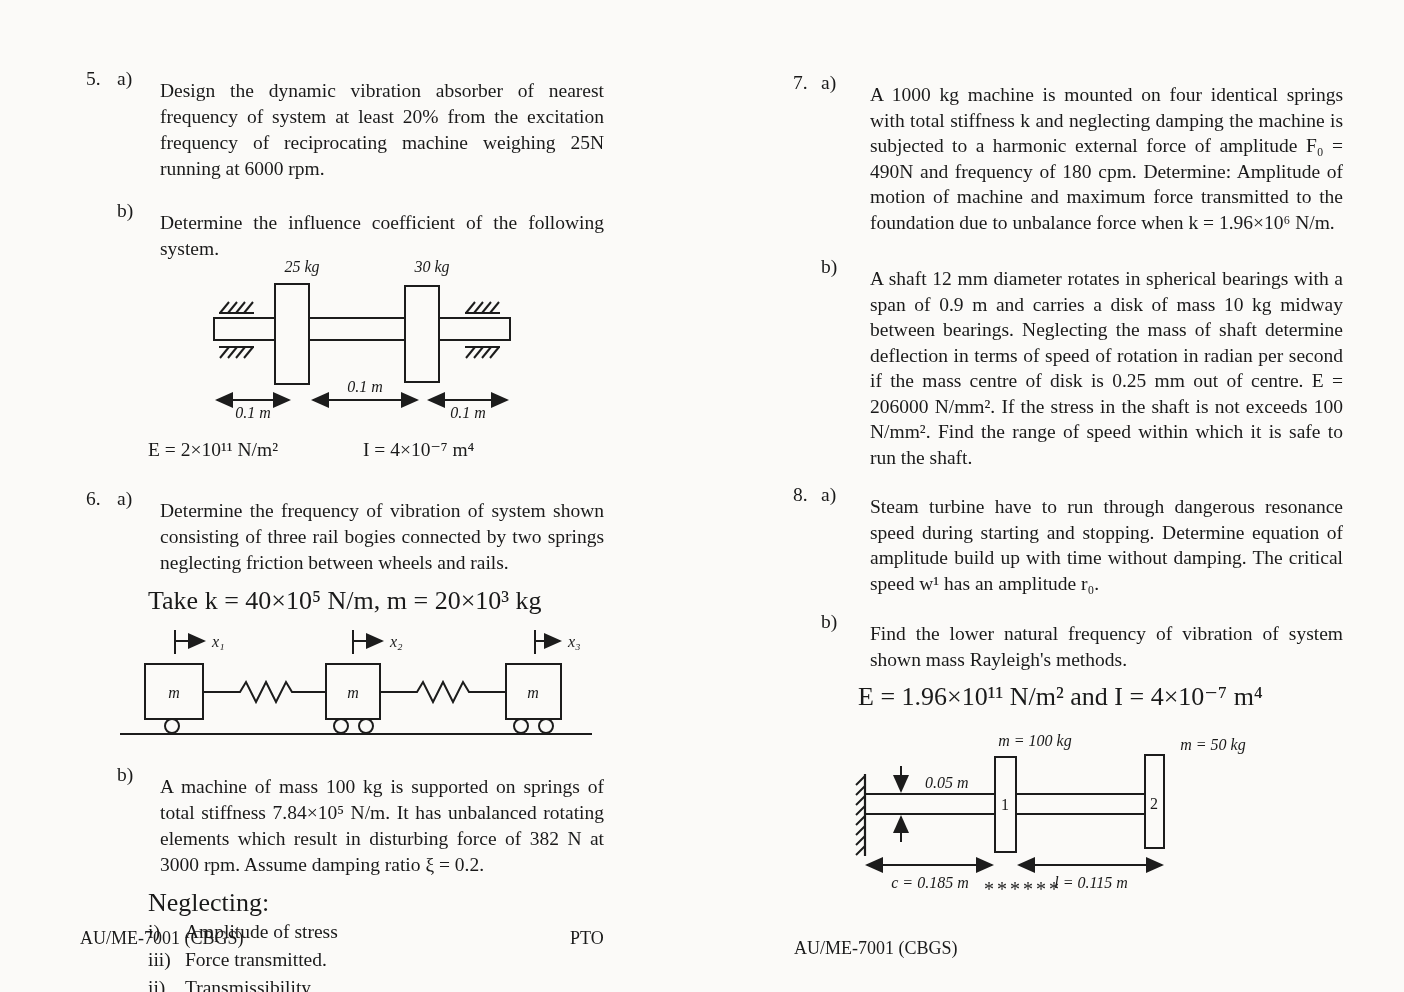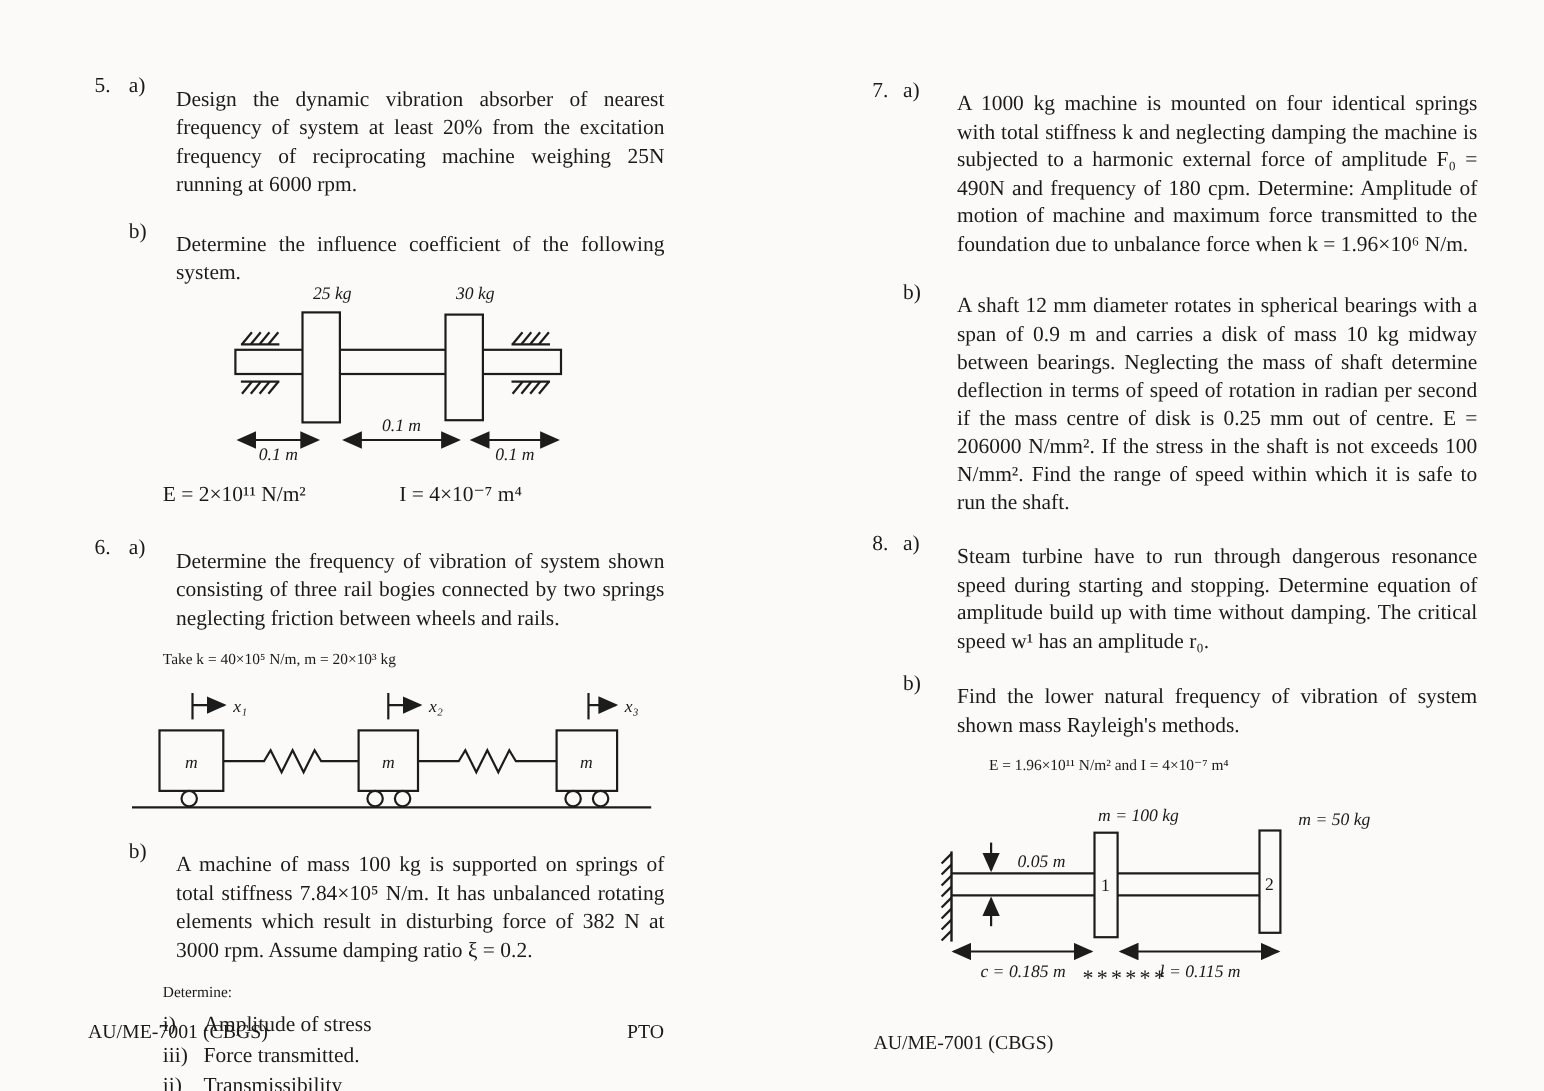--- a/index.html
+++ b/index.html
@@ -10,21 +10,21 @@
   }
   .col{position:absolute;}
   .col-left{left:86px;top:60px;width:530px;}
   .col-right{left:793px;top:62px;width:562px;}
   .q{display:grid;grid-template-columns:31px 31px 1fr;align-items:start;}
   .col-right .q{grid-template-columns:28px 37px 1fr;}
   .qnum,.qletter{font-size:19.5px;line-height:26px;}
   .col-right .qnum,.col-right .qletter{line-height:25.5px;}
   .qtext{margin:12px;font-size:19.5px;line-height:26px;text-align:justify;}
   .col-right .qtext{line-height:25.5px;}
-  .plainline{font-size:14px;line-height:26px;}
+  .plainline{font-size:26px;line-height:26px;}
   .eqrow{display:flex;column-gap:85px;margin-top:16px;padding-left:62px;font-size:19.5px;line-height:24px;}
   .mt4{margin-top:4px;}
   .subitems{margin-top:2px;}
   .subitem{display:grid;grid-template-columns:37px 1fr;font-size:19.5px;line-height:28px;}
   .diagram{display:block;}
   #dia1{margin:-14px 0 0 126px;}
   #dia2{margin:10px 0 0 22px;}
   #dia3{margin:22px 0 0 60px;}
   svg{overflow:visible;}
   svg line,svg polyline,svg rect,svg circle,svg path.stroke{
@@ -164,21 +164,21 @@
     <polyline points="272,68 309,68 315,58 325,78 335,58 345,78 355,58 361,68 398,68"></polyline>
 
     <line x1="12" y1="110" x2="484" y2="110"></line>
   </svg>
 
   <div class="q" style="margin-top:20px;">
     <span class="qnum"></span>
     <span class="qletter">b)</span>
     <div>
       <p class="qtext">A machine of mass 100 kg is supported on springs of total stiffness 7.84×10⁵ N/m. It has unbalanced rotating elements which result in disturbing force of 382 N at 3000 rpm. Assume damping ratio ξ = 0.2.</p>
-      <div class="plainline">Determine:</div>
+      <div class="plainline">Neglecting:</div>
       <div class="subitems">
         <div class="subitem">
           <span>i)</span>
           <span>Amplitude of stress</span>
         </div>
         <div class="subitem">
           <span>iii)</span>
           <span>Force transmitted.</span>
         </div>
         <div class="subitem">
@@ -208,21 +208,21 @@
     <span class="qnum">8.</span>
     <span class="qletter">a)</span>
     <p class="qtext">Steam turbine have to run through dangerous resonance speed during starting and stopping. Determine equation of amplitude build up with time without damping. The critical speed w¹ has an amplitude r₀.</p>
   </div>
 
   <div class="q" style="margin-top:1px;">
     <span class="qnum"></span>
     <span class="qletter">b)</span>
     <div>
       <p class="qtext">Find the lower natural frequency of vibration of system shown mass Rayleigh's methods.</p>
-      <div class="plainline" style="line-height:25.5px;margin-left:41px;">E = 1.96×10¹¹ N/m² and I = 4×10⁻⁷ m⁴</div>
+      <div class="plainline" style="line-height:25.5px;">E = 1.96×10¹¹ N/m² and I = 4×10⁻⁷ m⁴</div>
     </div>
   </div>
 
   <svg id="dia3" class="diagram" width="480" height="170" viewBox="0 0 480 170">
     <defs>
       <marker id="ar3" markerWidth="10" markerHeight="8" refX="8" refY="4" orient="auto-start-reverse">
         <path d="M0,0 L9,4 L0,8 z" fill="#1c1c1c"></path>
       </marker>
     </defs>
     <text x="182" y="14" text-anchor="middle">m = 100 kg</text>

